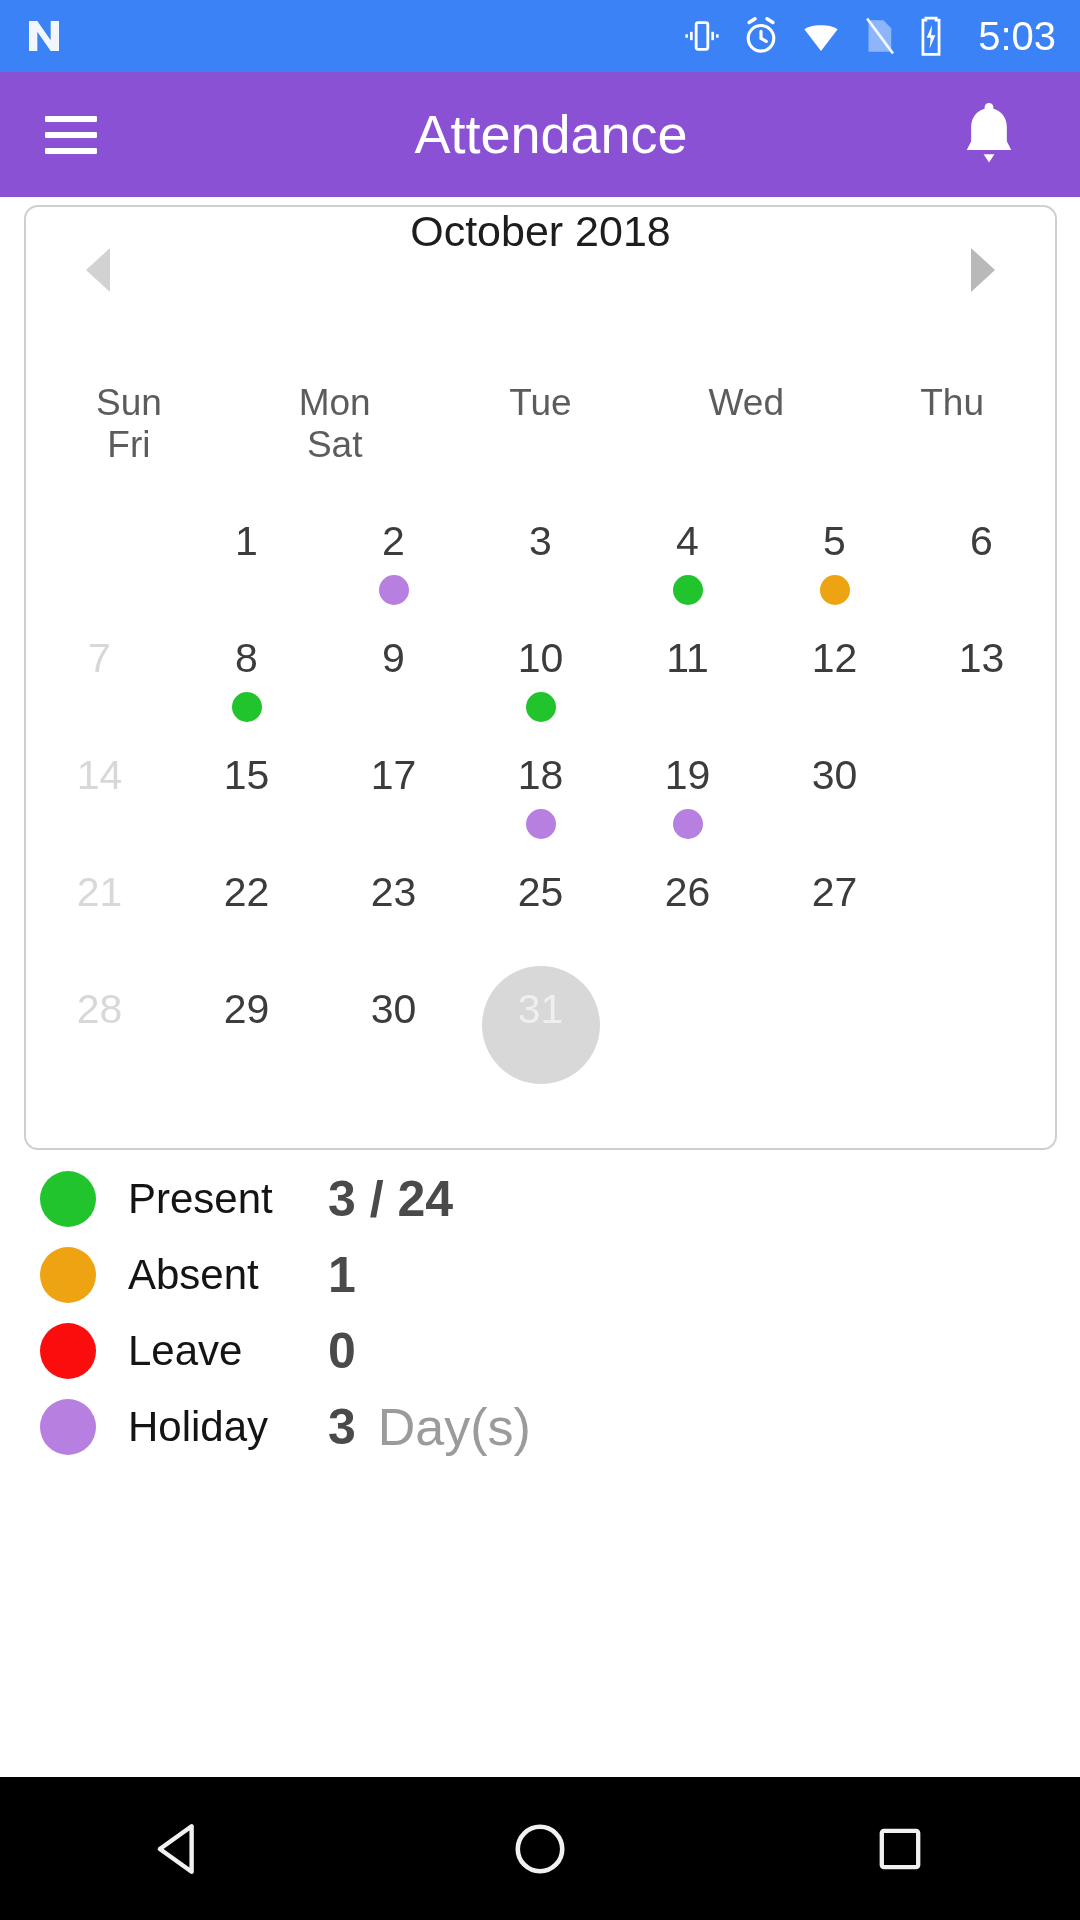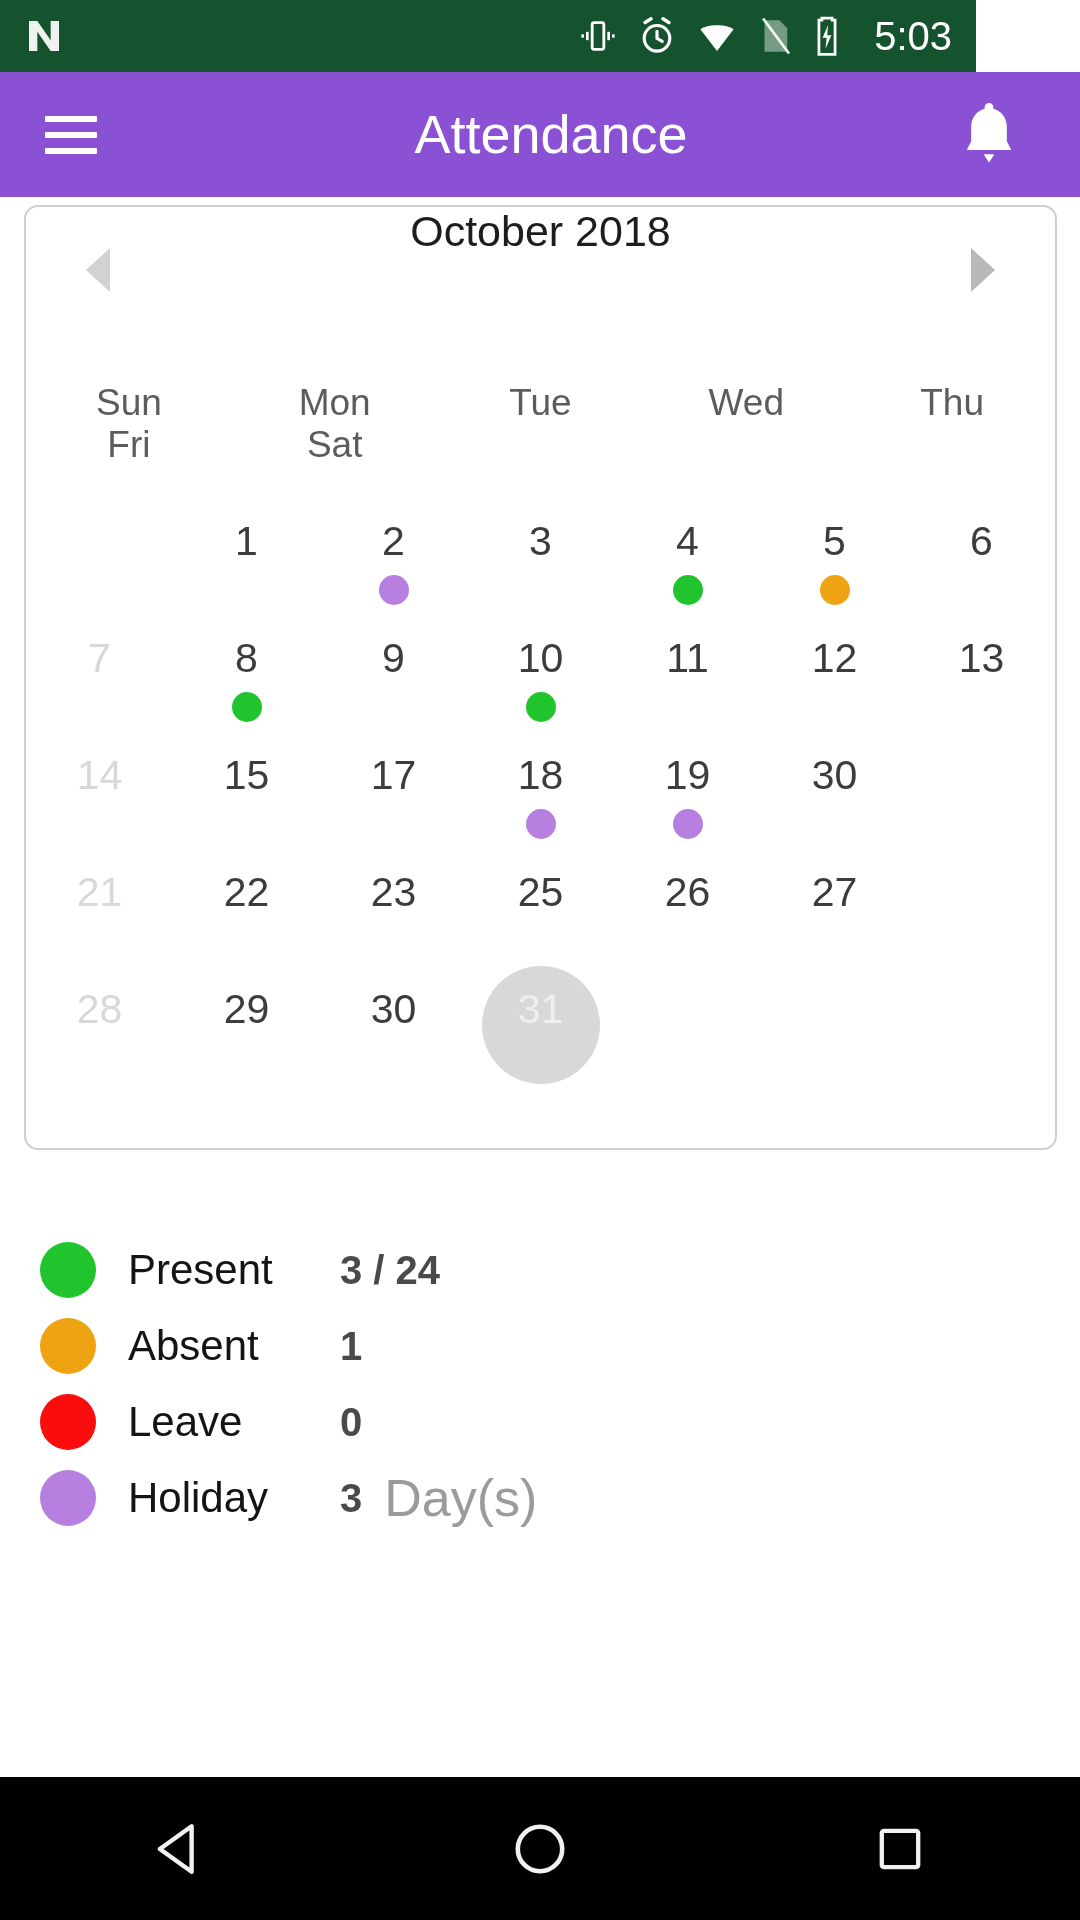--- a/index.html
+++ b/index.html
@@ -6,22 +6,22 @@
   html,body {
     width:1080px; height:1920px;
     background:#ffffff;
     font-family:"Liberation Sans", sans-serif;
     overflow:hidden;
   }
   #app { position:relative; width:1080px; height:1920px; background:#ffffff; }
 
   
   .statusbar {
-    position:absolute; top:0; left:0; width:976px; height:72px;
-    background:#14532d;
+    position:absolute; top:0; left:0; width:1080px; height:72px;
+    background:#3b82f6;
     display:flex; align-items:center; padding:0 24px;
   }
   .sb-left { display:flex; align-items:center; }
   .sb-right { margin-left:auto; display:flex; align-items:center; gap:18px; }
   .sb-time { color:#ffffff; font-size:40px; font-weight:400; letter-spacing:0px; margin-left:14px; }
   .nlogo { width:40px; height:40px; }
   .ic { display:block; }
 
   
   .appbar {
@@ -73,25 +73,25 @@
   .dot {
     width:30px; height:30px; border-radius:50%; margin-top:7px; position:relative; z-index:2;
   }
   .today-circle {
     position:absolute; top:-16px; left:50%; transform:translateX(-50%);
     width:118px; height:118px; border-radius:50%; background:#d8d8d8; z-index:1;
   }
   .day.today .daynum { color:#efefef; }
 
   
-  .legend { position:absolute; left:0; top:1232px; width:1032px; }
+  .legend { position:absolute; left:0; top:1161px; width:1032px; }
   .legend-row { display:flex; align-items:center; height:76px; padding-left:40px; }
   .legend-dot { width:56px; height:56px; border-radius:50%; flex:0 0 auto; }
   .legend-label { font-size:42px; color:#141414; margin-left:32px; width:200px; }
-  .legend-value { font-size:40px; color:#4a4a4a; font-weight:bold; margin-left:12px; }
+  .legend-value { font-size:50px; color:#4a4a4a; font-weight:bold; }
   .legend-unit { font-size:52px; color:#9b9b9b; margin-left:22px; font-weight:400; }
 
   
   .navbar {
     position:absolute; left:0; bottom:0; width:1080px; height:143px; background:#000000;
     display:flex; align-items:center; justify-content:space-around;
   }
   .nav-btn { cursor:pointer; display:flex; align-items:center; justify-content:center; width:140px; height:143px; }
 </style>
 </head>

